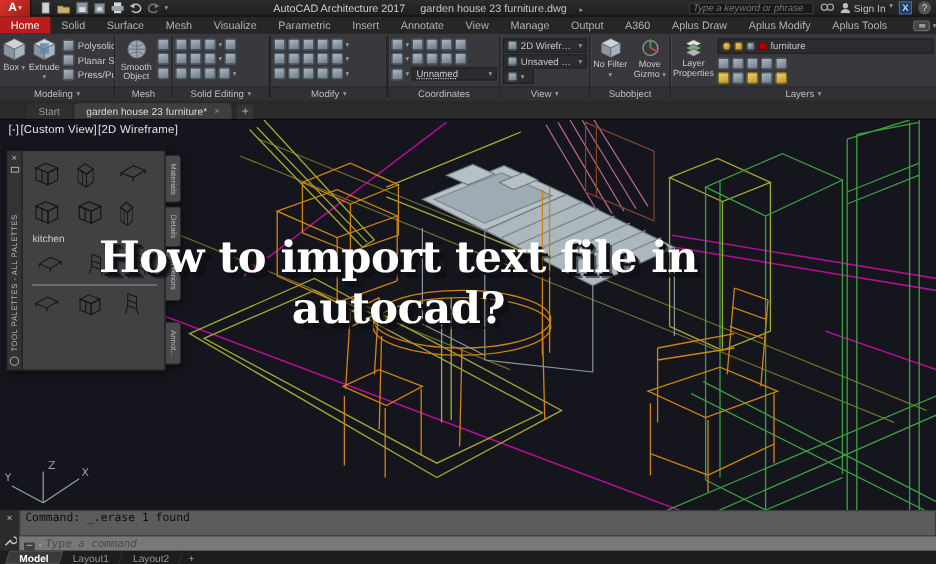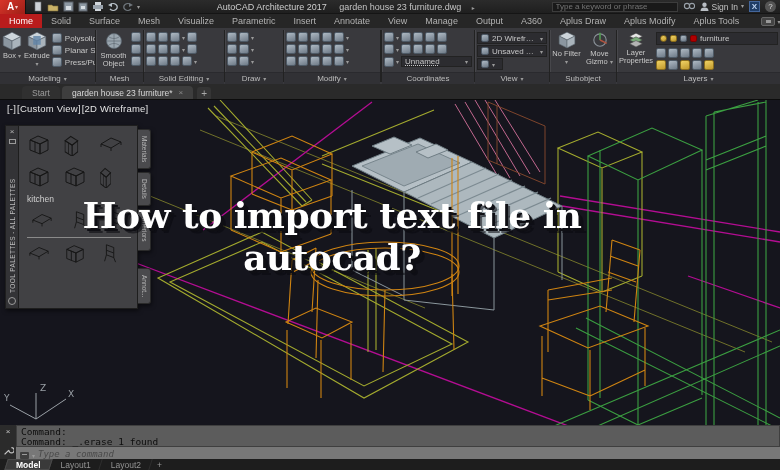--- a/index.html
+++ b/index.html
@@ -10,21 +10,21 @@
   
   .titlebar{position:absolute;left:0;top:0;width:780px;height:14px;background:linear-gradient(#2b2b2b,#1f1f1f);display:flex;align-items:center;border-bottom:1px solid #151515}
   .logo{position:relative;width:26px;height:14px;background:linear-gradient(135deg,#d8352a,#9e1f17);display:flex;align-items:center;justify-content:center;color:#fff;font-weight:bold;font-size:10px;border-right:1px solid #111}
   .logo .lc{font-family:"DejaVu Sans",sans-serif;font-size:6px;color:#f3c9c5;margin-left:1px}
   .qat{display:flex;align-items:center;gap:3px;margin-left:6px}
   .qicon{width:12px;height:11px;display:inline-flex;align-items:center;justify-content:center}
   .qicon svg{display:block}
   .tb-title{flex:1;text-align:center;font-size:9px;color:#cfcfcf;white-space:nowrap;overflow:hidden}
   .tb-title .doc{margin-left:10px;color:#c4c4c4}
   .tb-right{display:flex;align-items:center;gap:5px;margin-right:4px}
-  .searchbox{width:126px;height:10px;background:#191919;border:1px solid #3c3c3c;color:#8a8a8a;font-size:8px;padding:0 3px;outline:none}
+  .searchbox{width:104px;height:10px;background:#191919;border:1px solid #3c3c3c;color:#8a8a8a;font-style:italic;font-size:8px;padding:0 3px;outline:none}
   .signin{display:flex;align-items:flex-start;gap:3px;color:#c2c2c2;font-size:8.5px}
   .caret{font-family:"DejaVu Sans",sans-serif;font-size:6px;color:#9a9a9a}
   .xchg{width:11px;height:11px;background:#1f3d66;border:1px solid #44669a;color:#bcd2f0;font-size:8px;font-weight:bold;display:flex;align-items:center;justify-content:center}
   .helpi{width:11px;height:11px;border-radius:6px;background:#555;color:#ddd;font-size:8px;display:flex;align-items:center;justify-content:center}
 
   
   .rtabs{position:absolute;left:0;top:14px;width:780px;height:14px;background:#262626;display:flex;align-items:stretch;font-size:9px;color:#b2b2b2}
   .rtab{padding:0 9px;display:flex;align-items:center;white-space:nowrap}
   .rtab.active{background:#b91c1c;color:#fff}
   .rtab-cam{margin-left:4px;display:flex;align-items:center;gap:2px}
@@ -331,45 +331,20 @@
             </div>
       </div>
         </div>
       <div class="plabel">
           <span>Solid Editing</span>
           <span class="caret">▾</span>
         </div>
     </div>
     <div class="psep"></div>
 
-    <div class="panel" style="width:58px">
-      <div class="ptools">
-          <div class="chipgrid">
-        <div class="chiprow">
-              <span class="chip"></span>
-              <span class="chip"></span>
-              <span class="caret">▾</span>
-            </div>
-        <div class="chiprow">
-              <span class="chip"></span>
-              <span class="chip"></span>
-              <span class="caret">▾</span>
-            </div>
-        <div class="chiprow">
-              <span class="chip"></span>
-              <span class="chip"></span>
-              <span class="caret">▾</span>
-            </div>
-      </div>
-        </div>
-      <div class="plabel">
-          <span>Draw</span>
-          <span class="caret">▾</span>
-        </div>
-    </div>
     <div class="psep"></div>
 
     <div class="panel" style="width:96px">
       <div class="ptools">
           <div class="chipgrid">
         <div class="chiprow">
               <span class="chip"></span>
               <span class="chip"></span>
               <span class="chip"></span>
               <span class="chip"></span>
@@ -726,21 +701,20 @@
 
   <div class="cmd">
     <div class="cmd-side">
       <span class="cmd-x">×</span>
       <svg width="11" height="11" viewBox="0 0 14 14">
           <path d="M2 12 L7.5 6.5 M7.5 6.5 a3.4 3.4 0 1 0 3.2 -3.2" stroke="#c4c4c4" stroke-width="1.6" fill="none"></path>
         </svg>
     </div>
     <div class="cmd-main">
       <div class="cmd-hist">
-        <div>Command:</div>
         <div>Command: _.erase 1 found</div>
       </div>
       <div class="cmd-input">
         <span class="kbd-ico"></span>
         <span class="caret">▾</span>
         <span class="ph">Type a command</span>
       </div>
     </div>
   </div>
 

